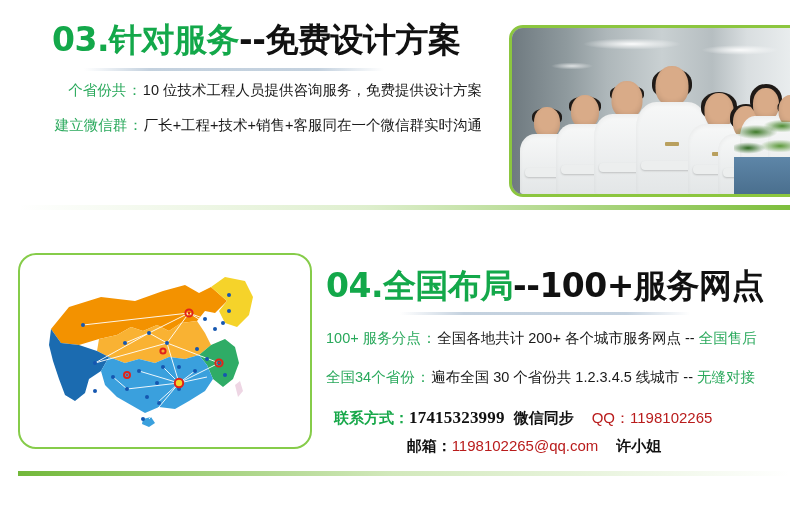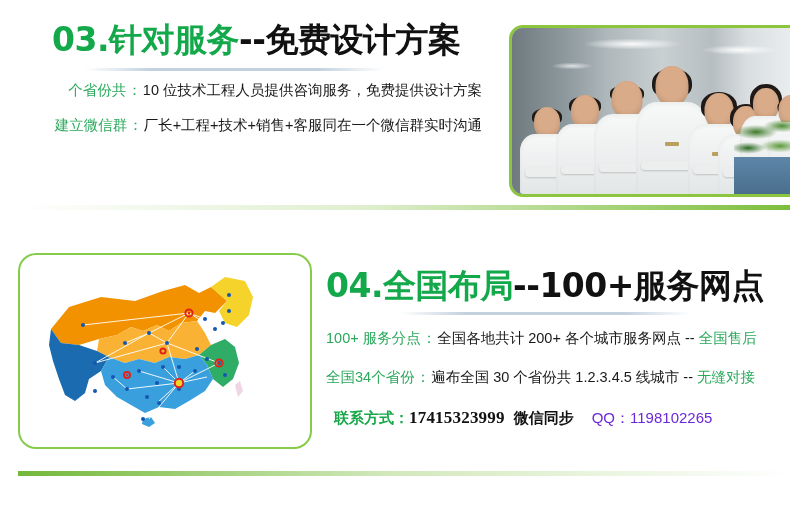--- a/index.html
+++ b/index.html
@@ -274,21 +274,21 @@
     font-weight: 700;
     font-size: 17px;
     color: #111111;
     letter-spacing: 0.2px;
   }
   .c-strong {
     font-weight: 700;
     color: #111111;
   }
   .c-plain {
-    color: #6d28d9;
+    color: #b91c1c;
   }
   .gap { display: inline-block; width: 9px; }
 </style>
 </head>
 <body>
 
 <div id="section-03">
 
   <div id="sec03-left">
 
@@ -495,18 +495,21 @@
     </div>
 
   </div>
 
   <div id="contact-block">
 
     <div id="contact-line-1">
       <span class="c-label">联系方式</span><span class="c-label">：</span><span class="c-phone">17415323999</span><span class="gap"></span><span class="c-strong">微信同步</span><span class="gap"></span><span class="gap"></span><span class="c-plain">QQ：</span><span class="c-plain">1198102265</span>
     </div>
 
+    <div id="contact-line-2">
+      <span class="c-strong">邮箱：</span><span class="c-plain">1198102265@qq.com</span><span class="gap"></span><span class="gap"></span><span class="c-strong">许小姐</span>
+    </div>
 
   </div>
 
 </div>
 
 <div class="divider" id="divider-bottom"></div>
 
 </body></html>

